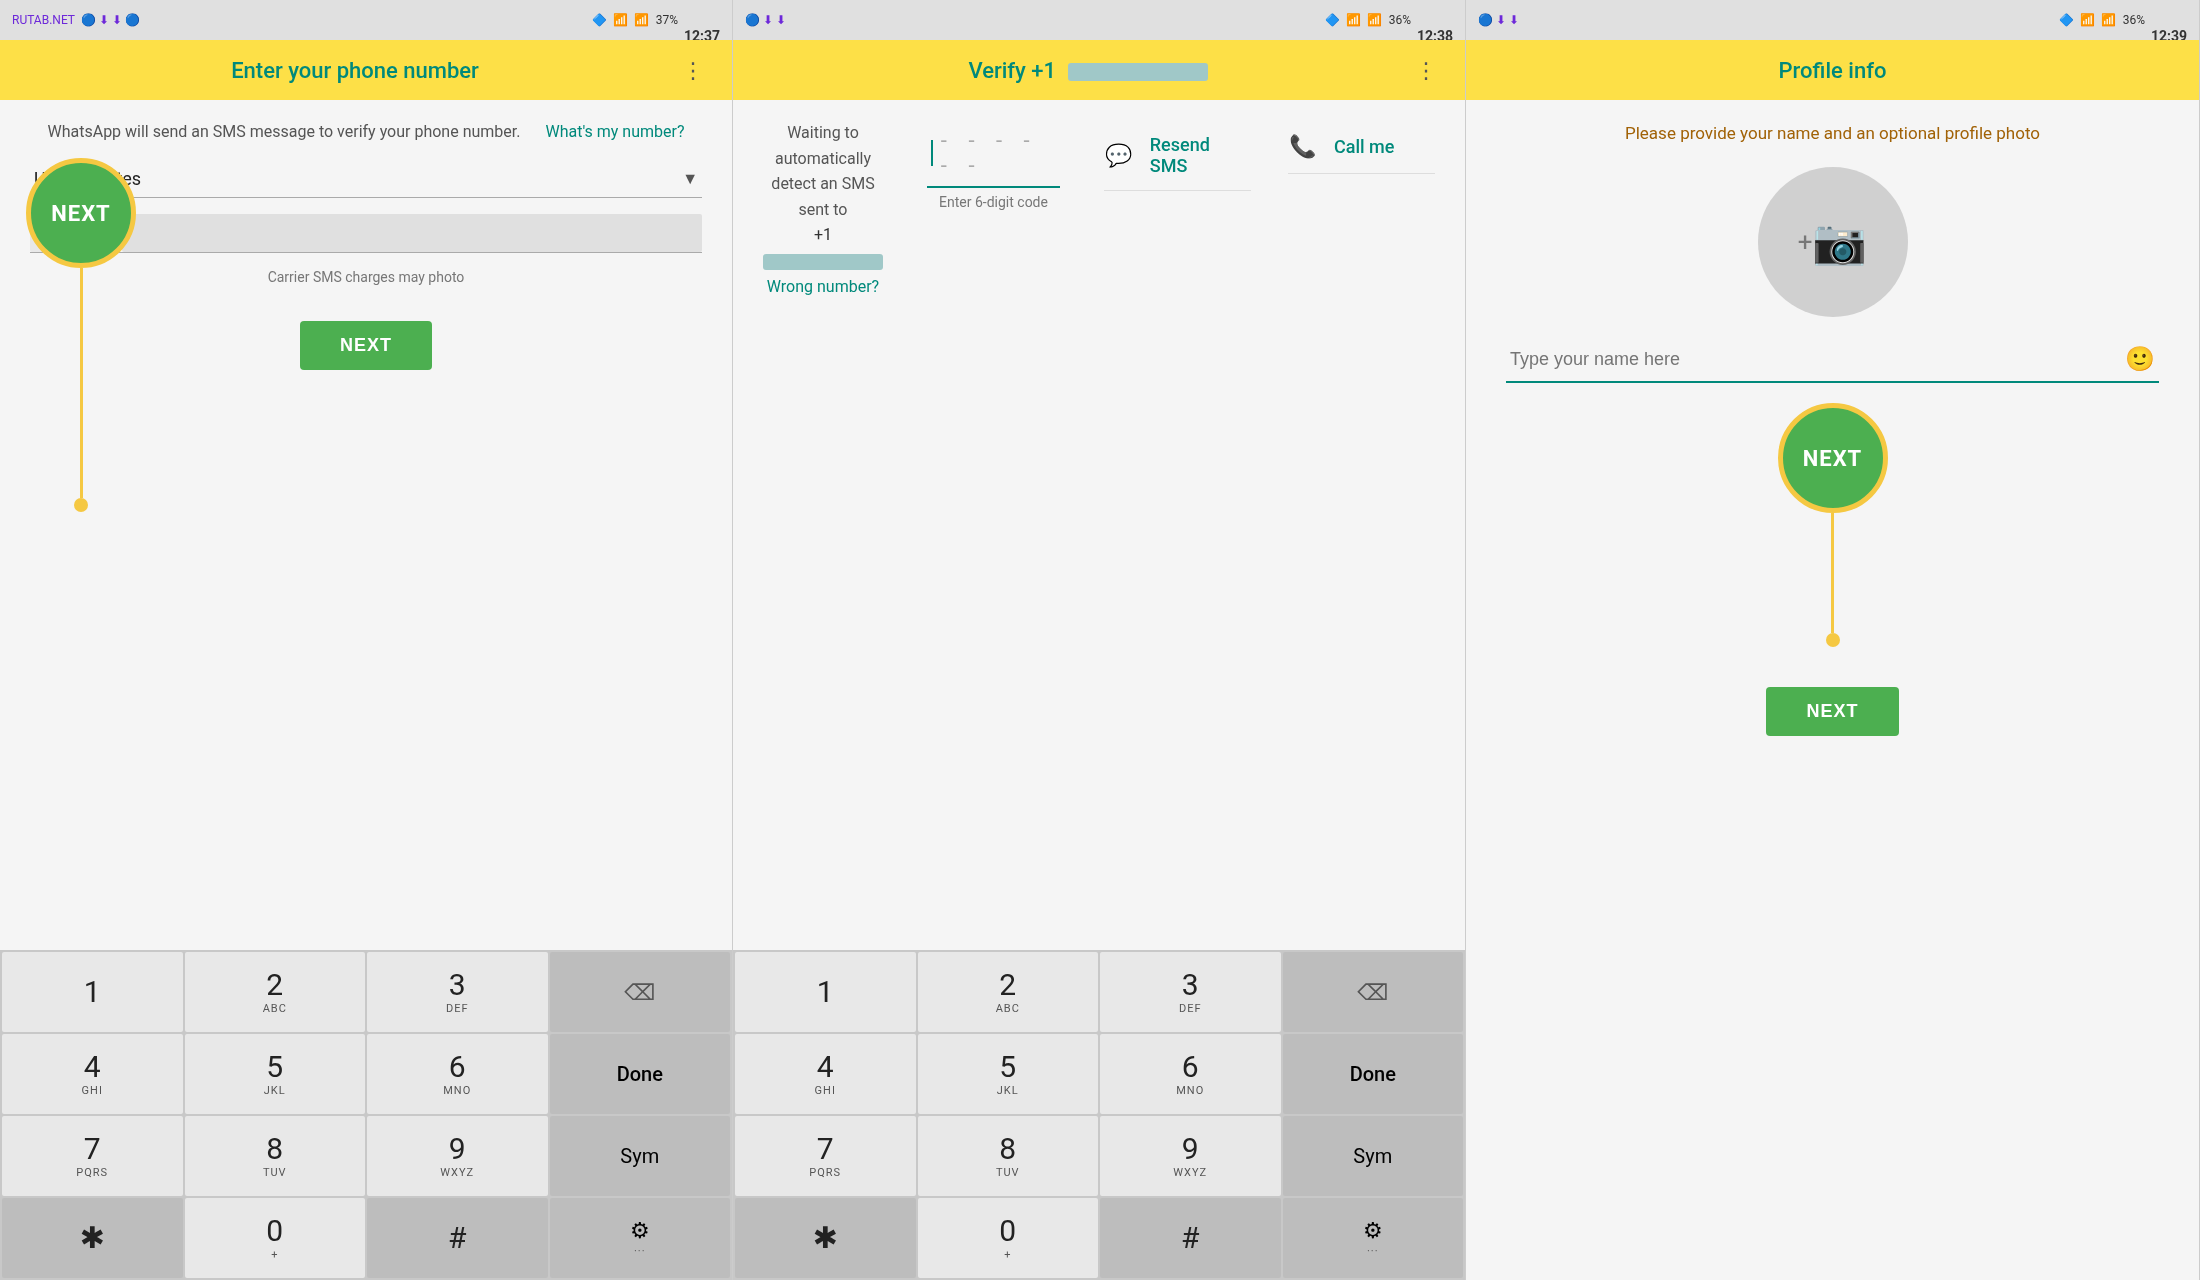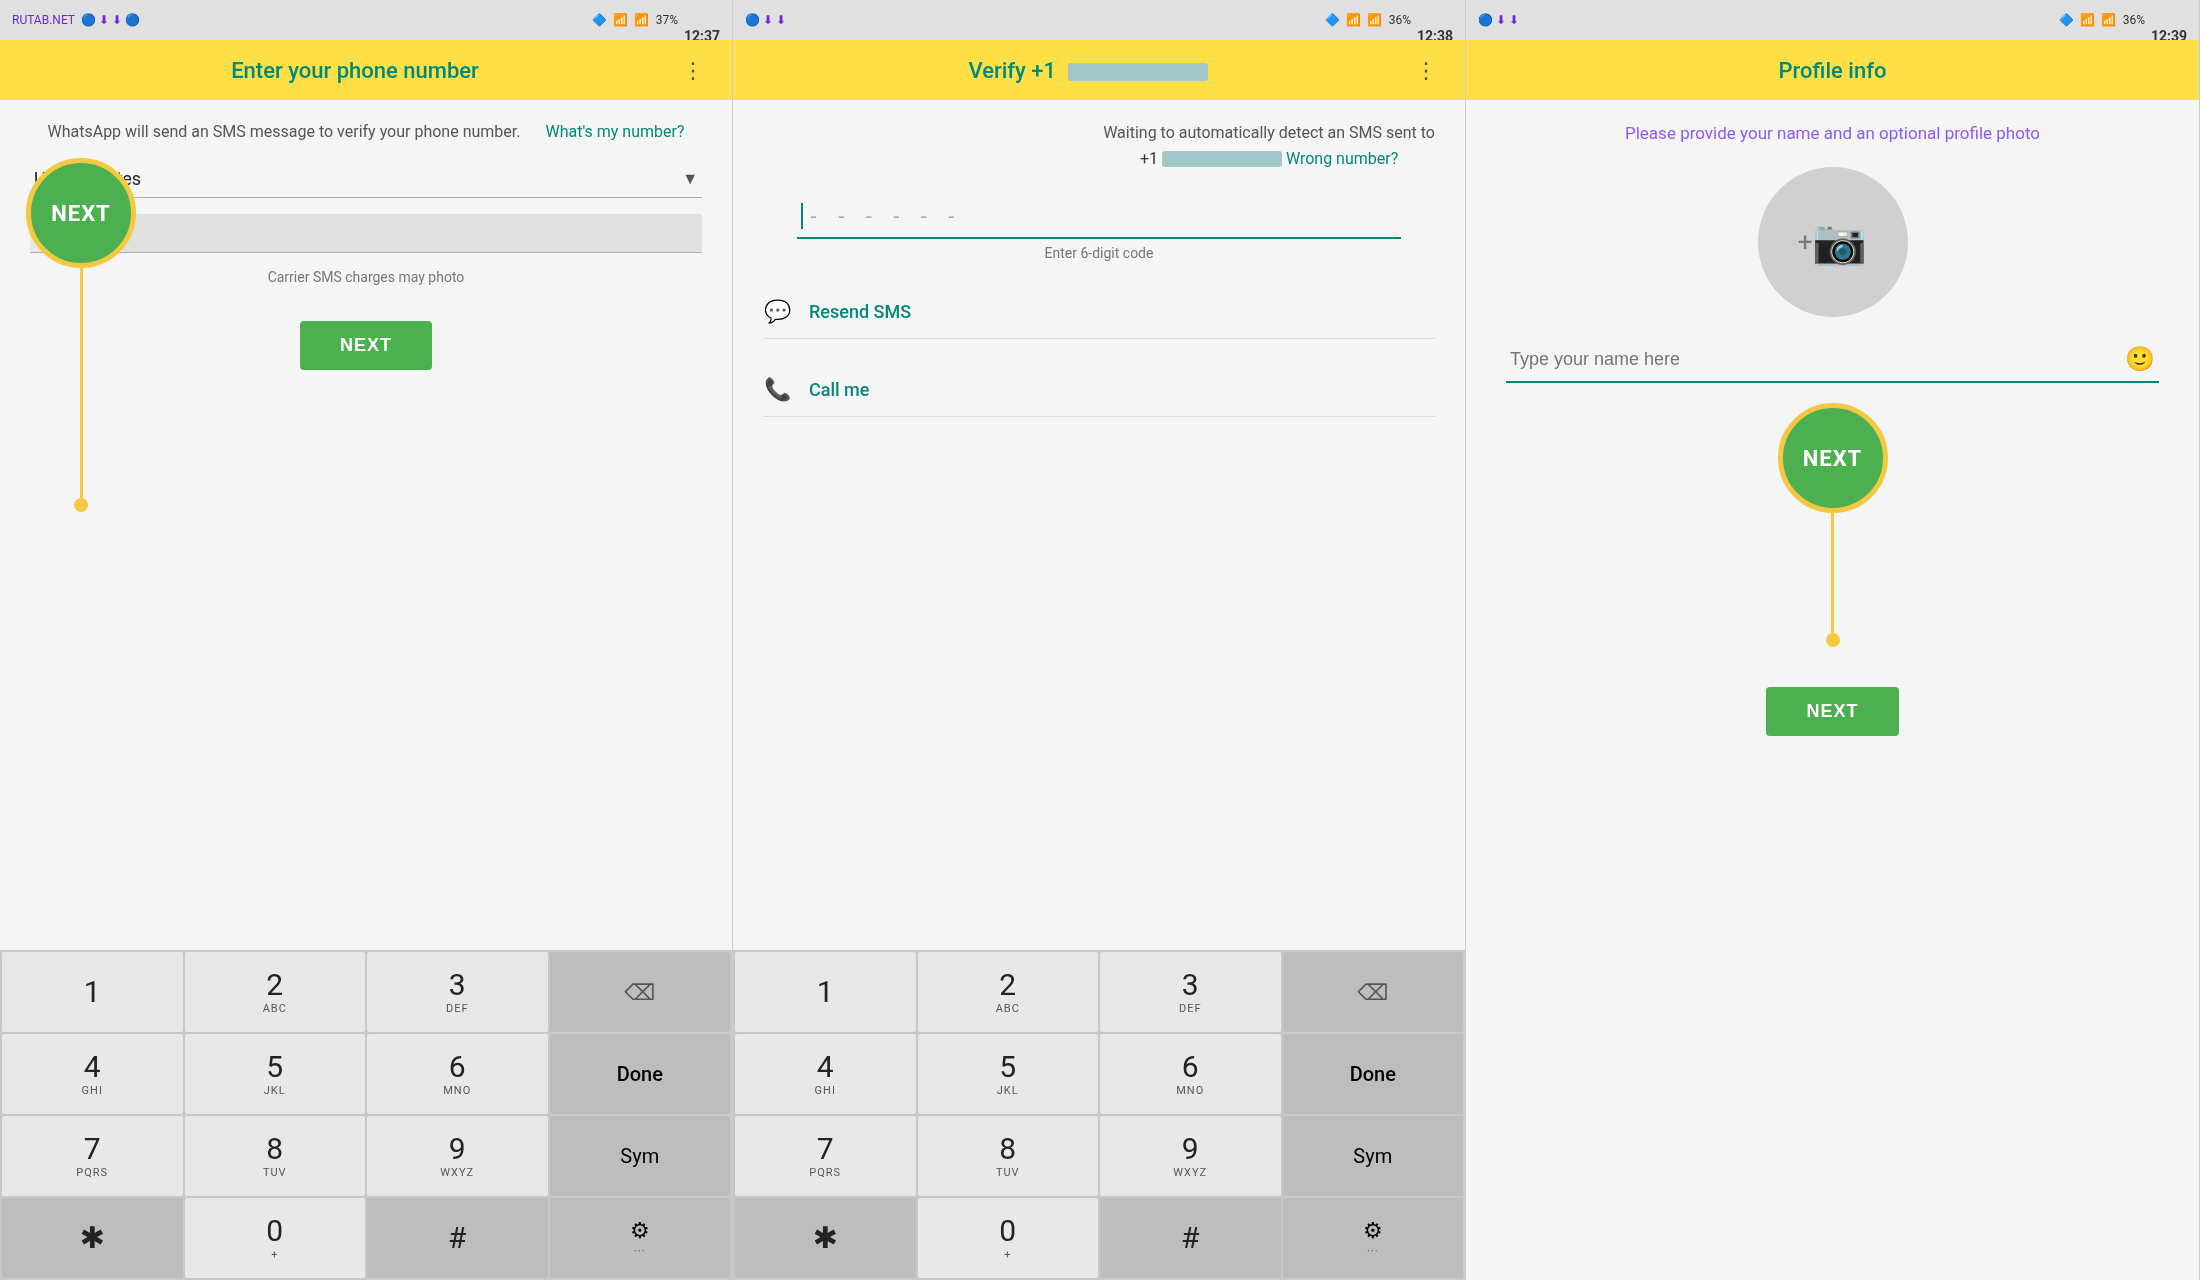--- a/index.html
+++ b/index.html
@@ -225,23 +225,23 @@
     .key-backspace {
       font-size: 22px;
       color: #555;
     }
 
     
     .verify-content {
       flex: 1;
       padding: 20px 30px;
       display: flex;
-      flex-direction: column;
-      align-items: flex-end;
-      gap: 24px;
+      flex-direction: row;
+      align-items: flex-start;
+      gap: 37px;
     }
     .verify-subtitle {
       font-size: 16px;
       color: #555;
       text-align: center;
       line-height: 1.6;
     }
     .wrong-number-link {
       color: #00897b;
       font-size: 16px;
@@ -307,21 +307,21 @@
     .profile-content {
       flex: 1;
       padding: 20px 40px;
       display: flex;
       flex-direction: column;
       align-items: center;
       gap: 20px;
     }
     .profile-subtitle {
       font-size: 17px;
-      color: #8b5cf6;
+      color: #a16207;
       text-align: center;
       line-height: 1.6;
     }
     .avatar-circle {
       width: 150px;
       height: 150px;
       border-radius: 50%;
       background: #d0d0d0;
       display: flex;
       align-items: center;

